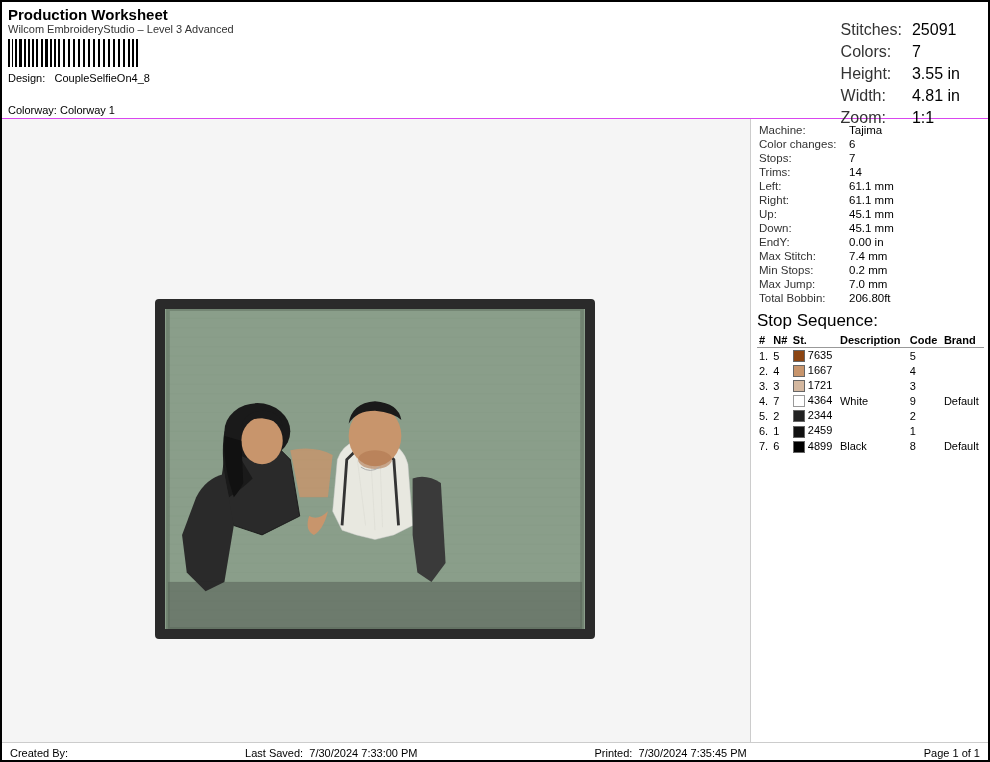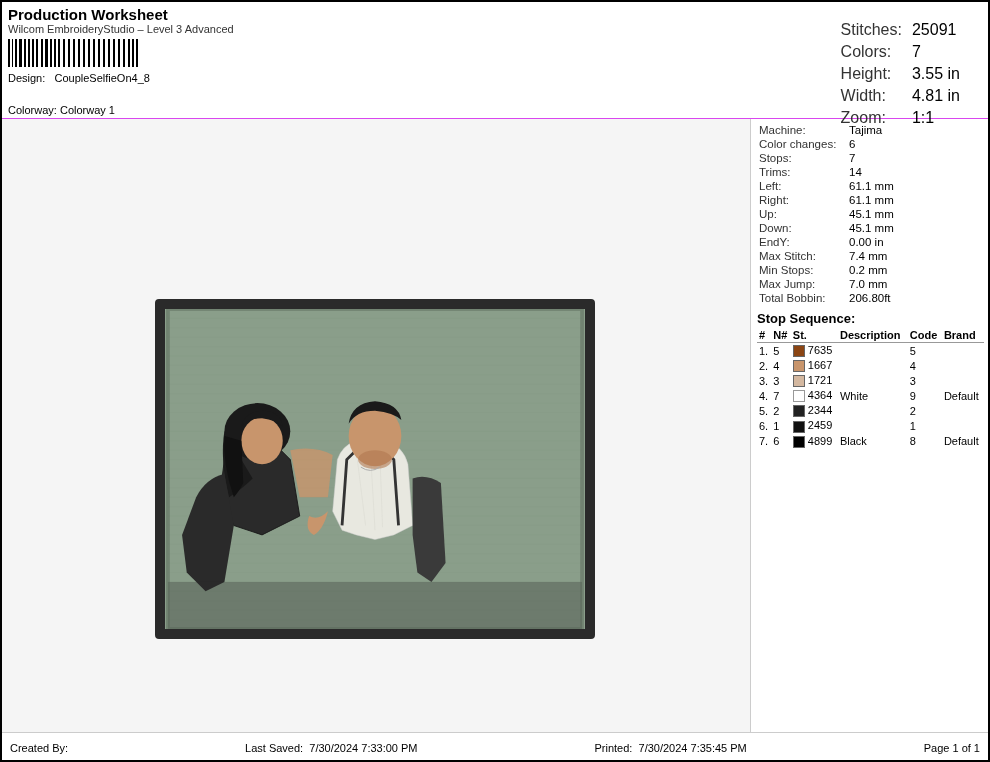--- a/index.html
+++ b/index.html
@@ -183,22 +183,22 @@
       color: #333;
       white-space: nowrap;
       width: 90px;
     }
     .info-table td:last-child {
       font-weight: normal;
     }
 
     .stop-seq-title {
       margin-top: 6px;
-      font-weight: bold;
-      font-size: 13px;
+      font-weight: normal;
+      font-size: 17px;
     }
 
     .stop-table {
       width: 100%;
       border-collapse: collapse;
       margin-top: 2px;
     }
     .stop-table th {
       text-align: left;
       font-size: 11px;
@@ -219,21 +219,21 @@
       border: 1px solid #666;
       vertical-align: middle;
     }
 
     
     .footer {
       position: absolute;
       bottom: 0;
       left: 0;
       right: 0;
-      height: 30px;
+      height: 20px;
       border-top: 1px solid #ccc;
       display: flex;
       align-items: center;
       justify-content: space-between;
       padding: 0 10px;
       font-size: 11px;
       background: #fff;
     }
 
     .page-border {

